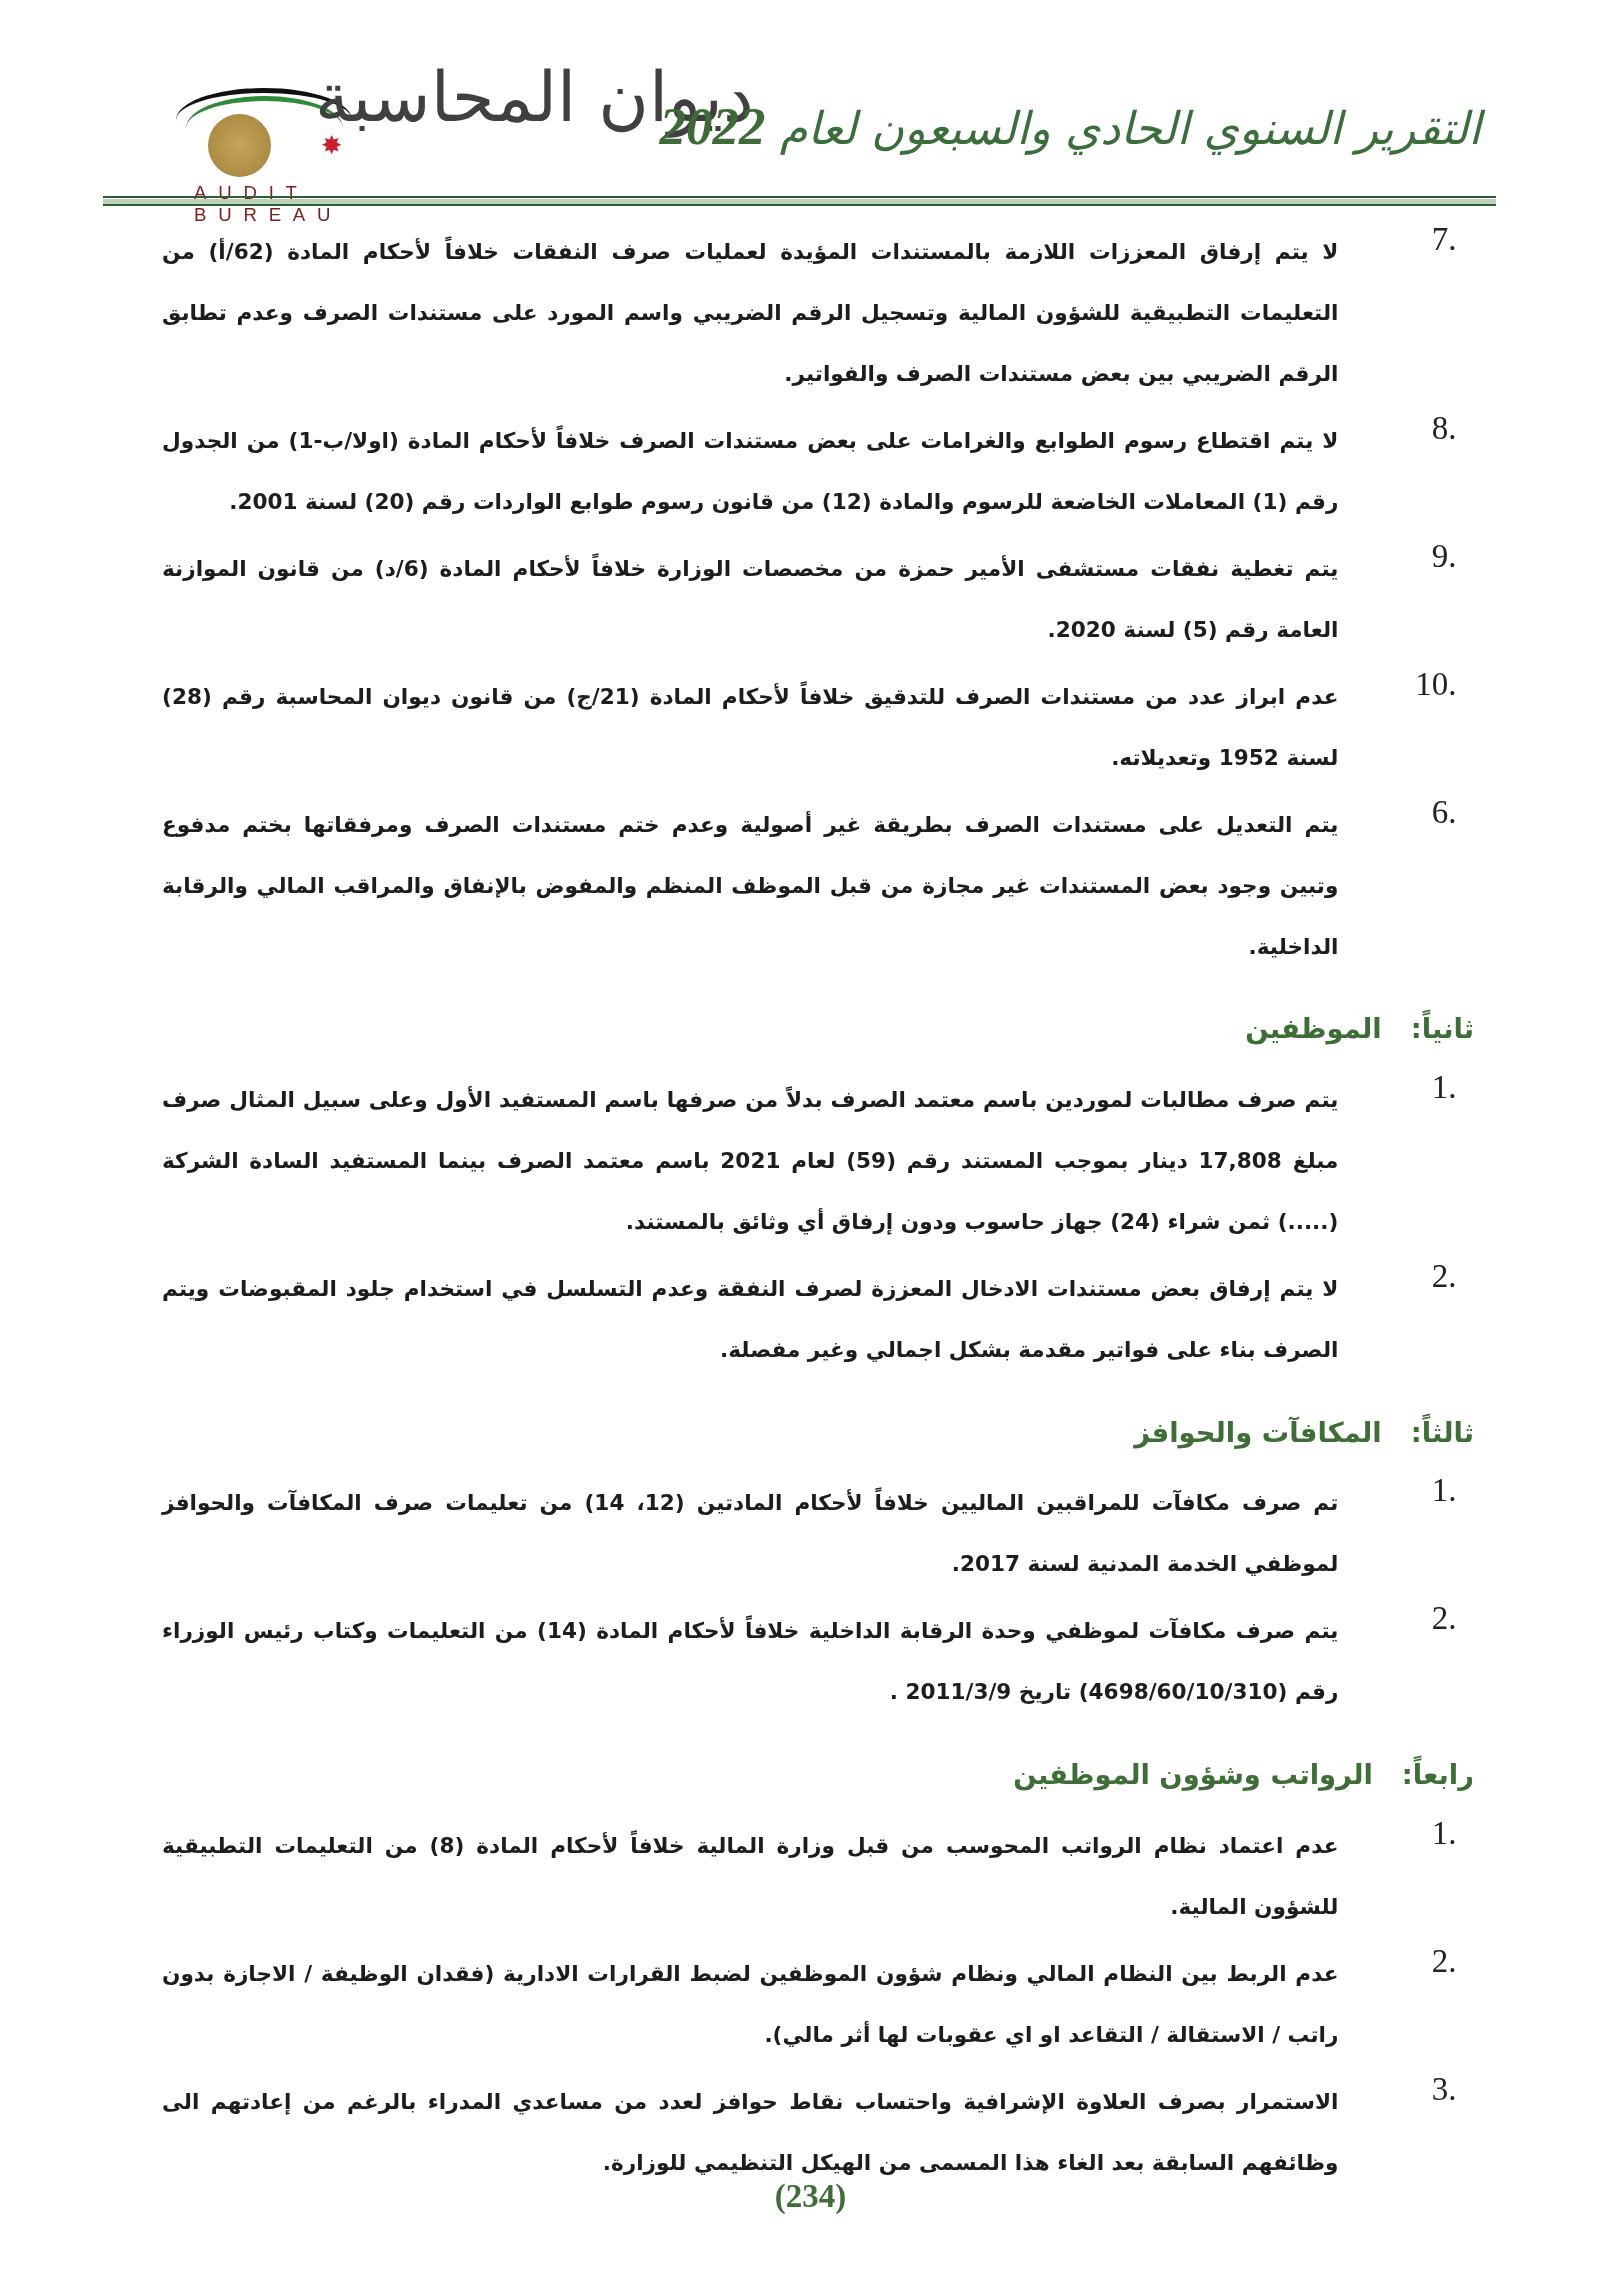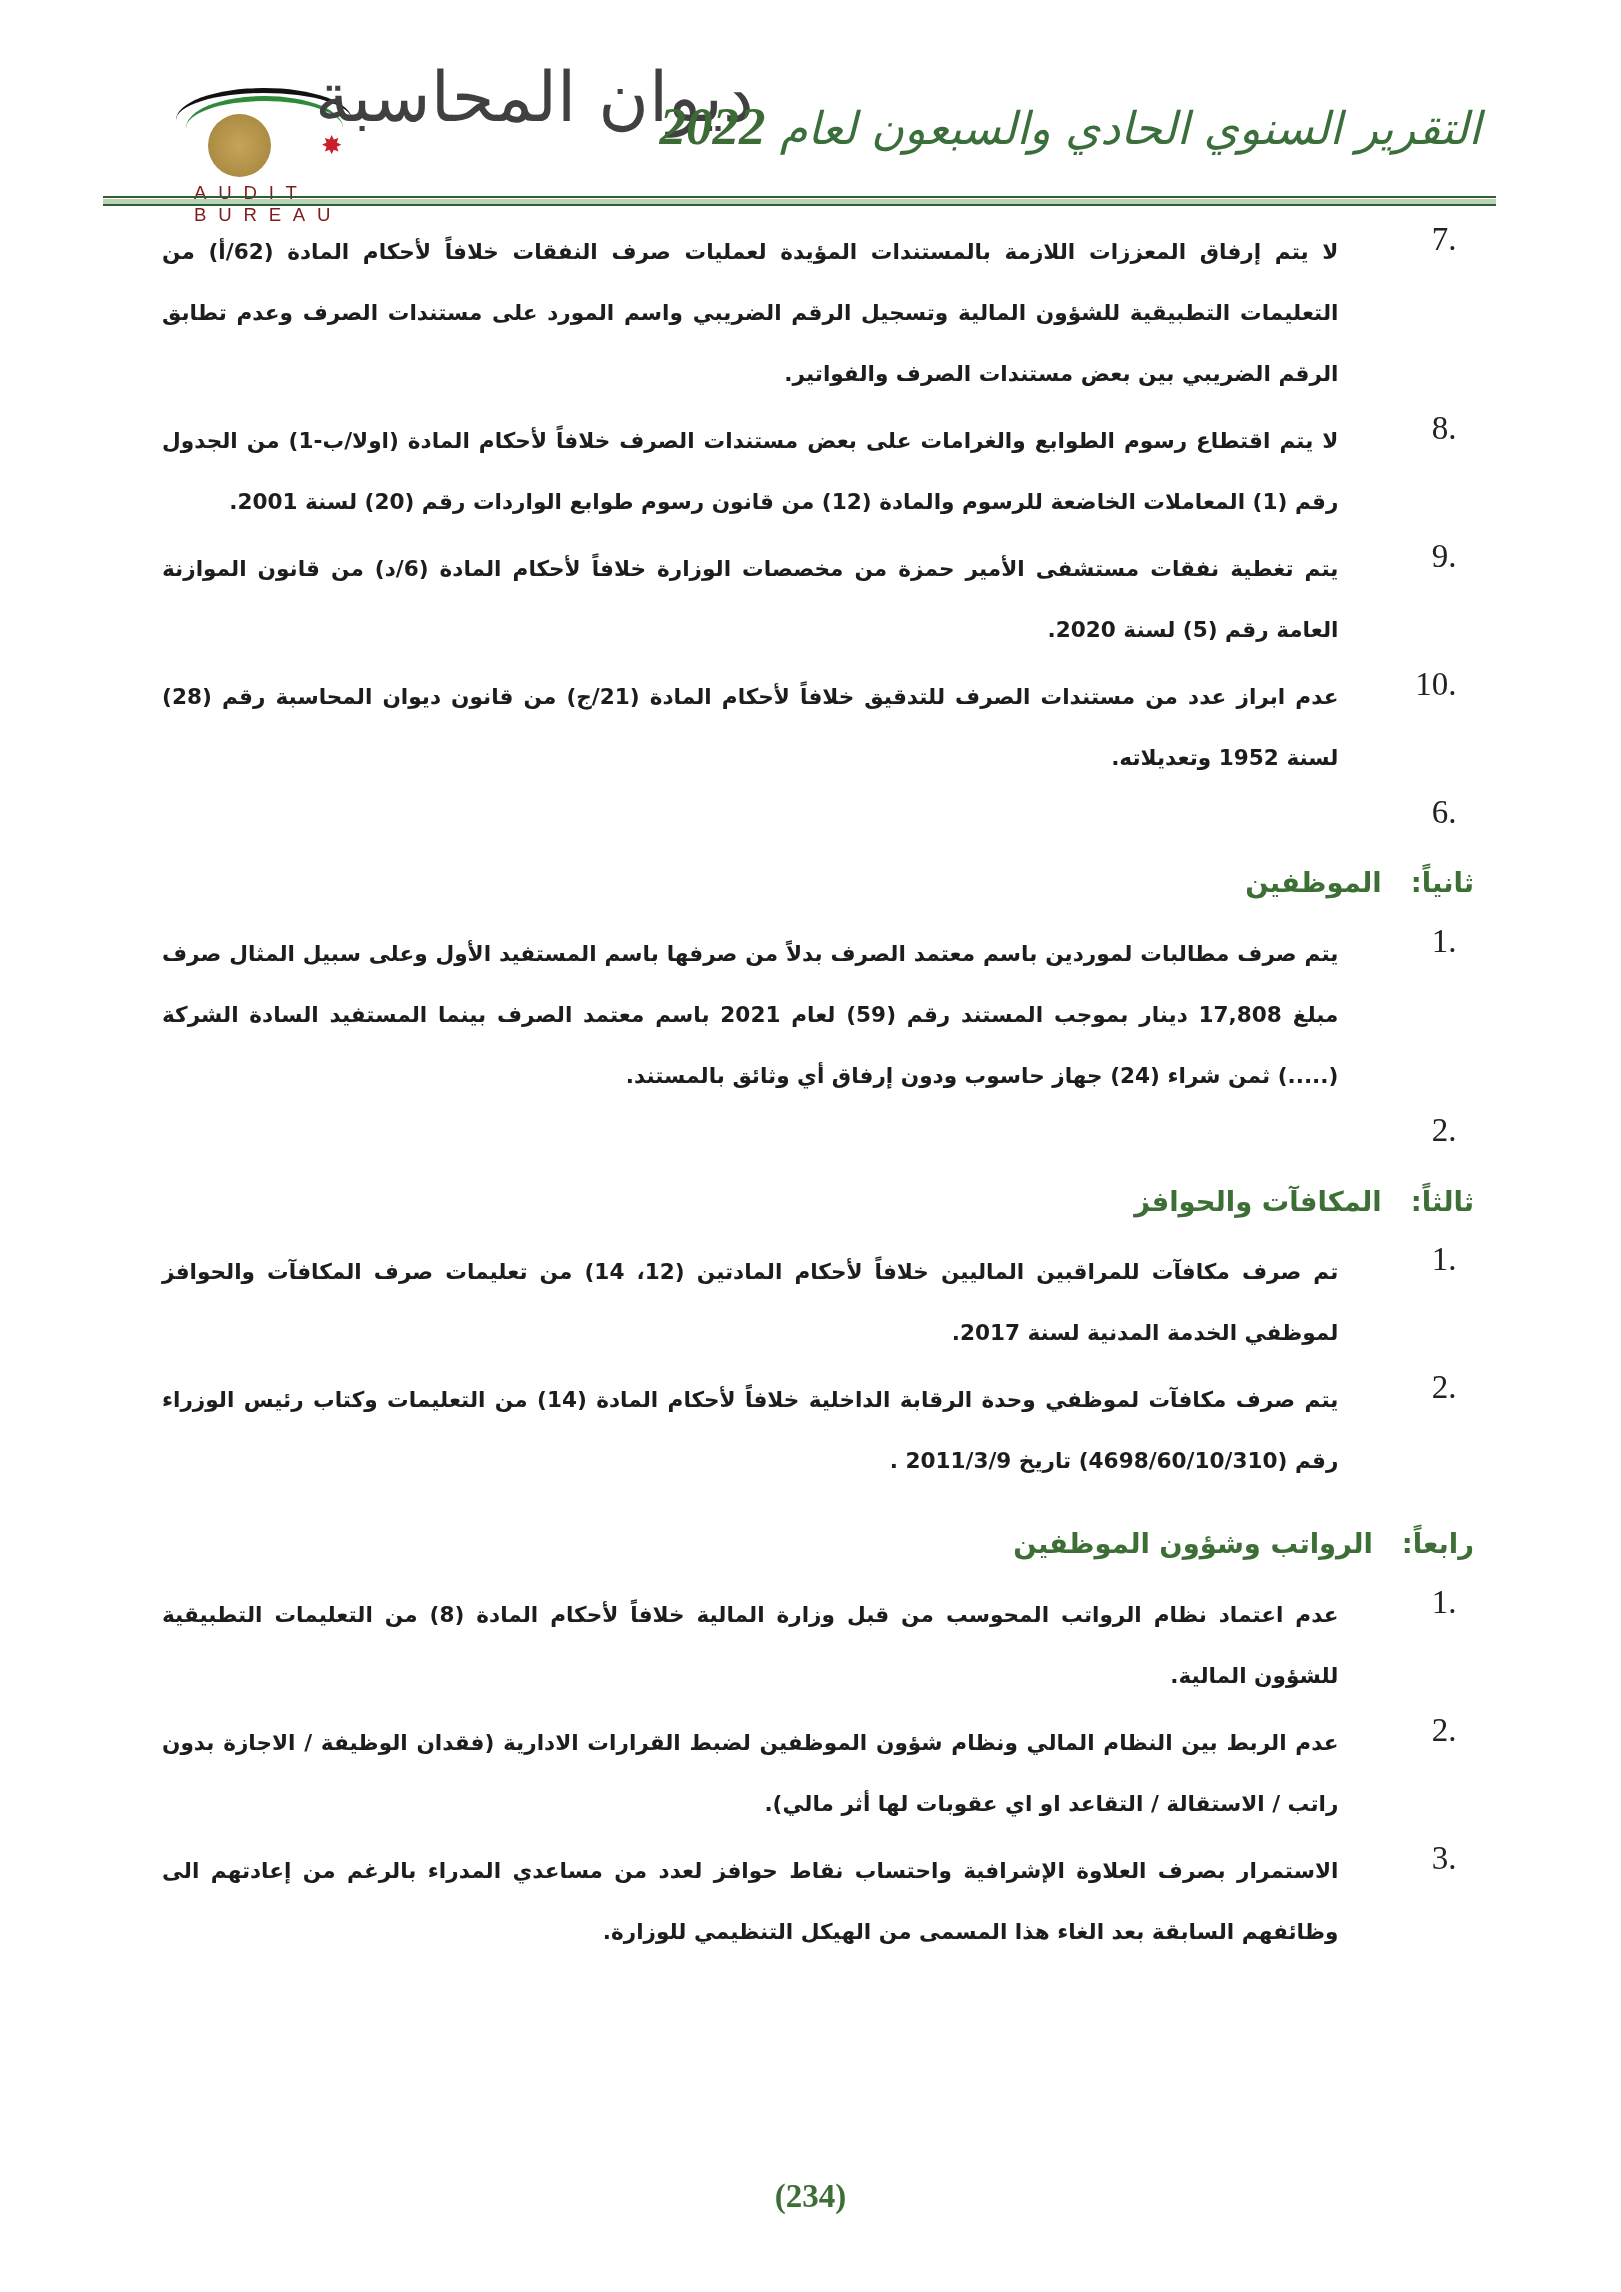--- a/index.html
+++ b/index.html
@@ -107,32 +107,34 @@
     <div class="item" style="margin-bottom:5.9px;">
       <div class="num-col">9.</div>
       <div class="text-col">يتم تغطية نفقات مستشفى الأمير حمزة من مخصصات الوزارة خلافاً لأحكام المادة (6/د) من قانون الموازنة العامة رقم (5) لسنة 2020.</div>
     </div>
     <div class="item" style="margin-bottom:5.9px;">
       <div class="num-col">10.</div>
       <div class="text-col">عدم ابراز عدد من مستندات الصرف للتدقيق خلافاً لأحكام المادة (21/ج) من قانون ديوان المحاسبة رقم (28) لسنة 1952 وتعديلاته.</div>
     </div>
     <div class="item" style="margin-bottom:5.9px;">
       <div class="num-col">6.</div>
+      <div class="text-col">يتم التعديل على مستندات الصرف بطريقة غير أصولية وعدم ختم مستندات الصرف ومرفقاتها بختم مدفوع وتبين وجود بعض المستندات غير مجازة من قبل الموظف المنظم والمفوض بالإنفاق والمراقب المالي والرقابة الداخلية.</div>
     </div>
 
     <div class="section">
       <span>ثانياً:</span>
       <span>الموظفين</span>
     </div>
     <div class="item" style="margin-bottom:5.9px;">
       <div class="num-col">1.</div>
       <div class="text-col">يتم صرف مطالبات لموردين باسم معتمد الصرف بدلاً من صرفها باسم المستفيد الأول وعلى سبيل المثال صرف مبلغ 17,808 دينار بموجب المستند رقم (59) لعام 2021 باسم معتمد الصرف بينما المستفيد السادة الشركة (.....) ثمن شراء (24) جهاز حاسوب ودون إرفاق أي وثائق بالمستند.</div>
     </div>
     <div class="item" style="margin-bottom:5.9px;">
       <div class="num-col">2.</div>
+      <div class="text-col">لا يتم إرفاق بعض مستندات الادخال المعززة لصرف النفقة وعدم التسلسل في استخدام جلود المقبوضات ويتم الصرف بناء على فواتير مقدمة بشكل اجمالي وغير مفصلة.</div>
     </div>
 
     <div class="section">
       <span>ثالثاً:</span>
       <span>المكافآت والحوافز</span>
     </div>
     <div class="item" style="margin-bottom:5.9px;">
       <div class="num-col">1.</div>
       <div class="text-col">تم صرف مكافآت للمراقبين الماليين خلافاً لأحكام المادتين (12، 14) من تعليمات صرف المكافآت والحوافز لموظفي الخدمة المدنية لسنة 2017.</div>
     </div>

